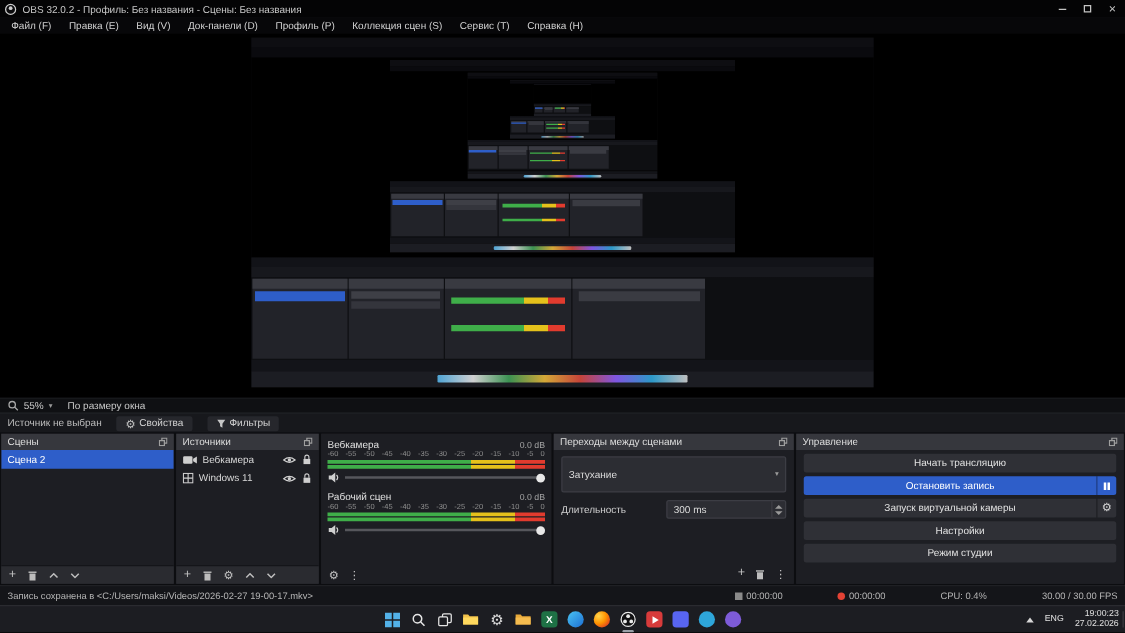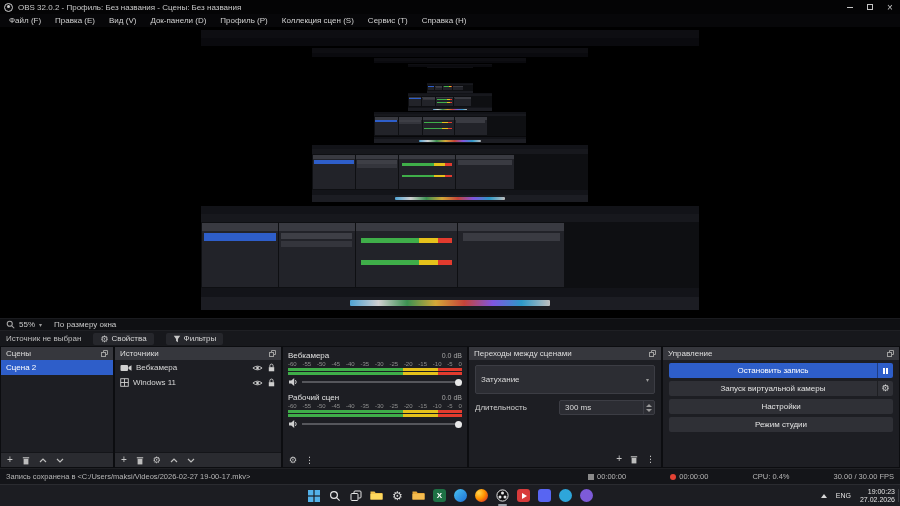--- a/index.html
+++ b/index.html
@@ -387,21 +387,21 @@
     <span class="flatbtn">
       <svg width="8" height="8" viewBox="0 0 10 10">
           <path d="M1 1 h8 L6.2 5 v4 L3.8 7.5 V5 Z" fill="#c6c6c6"></path>
         </svg>
       <span>Фильтры</span>
     </span>
   </div>
 
   <div class="docks">
 
-    <section class="dock" style="width:112px">
+    <section class="dock" style="width:138px">
       <header class="dock-h">
         <span class="dock-title">Сцены</span>
         <span class="float-ic">
             <svg width="7" height="7" viewBox="0 0 7 7">
               <rect x="0.5" y="2.5" width="4" height="4" fill="none" stroke="#9f9f9f"></rect>
               <path d="M2.5 2.5 V0.5 H6.5 V4.5 H4.5" fill="none" stroke="#9f9f9f"></path>
             </svg>
           </span>
       </header>
       <div class="dock-body">
@@ -421,21 +421,21 @@
             </svg>
           </span>
         <span class="tb-glyph">
             <svg width="8" height="5" viewBox="0 0 8 5">
               <path d="M1 1 L4 4 L7 1" stroke="#bdbdbd" fill="none" stroke-width="1.2"></path>
             </svg>
           </span>
       </footer>
     </section>
 
-    <section class="dock" style="width:166px">
+    <section class="dock" style="width:114px">
       <header class="dock-h">
         <span class="dock-title">Источники</span>
         <span class="float-ic">
             <svg width="7" height="7" viewBox="0 0 7 7">
               <rect x="0.5" y="2.5" width="4" height="4" fill="none" stroke="#9f9f9f"></rect>
               <path d="M2.5 2.5 V0.5 H6.5 V4.5 H4.5" fill="none" stroke="#9f9f9f"></path>
             </svg>
           </span>
       </header>
       <div class="dock-body">
@@ -612,20 +612,21 @@
       <header class="dock-h">
         <span class="dock-title">Управление</span>
         <span class="float-ic">
             <svg width="7" height="7" viewBox="0 0 7 7">
               <rect x="0.5" y="2.5" width="4" height="4" fill="none" stroke="#9f9f9f"></rect>
               <path d="M2.5 2.5 V0.5 H6.5 V4.5 H4.5" fill="none" stroke="#9f9f9f"></path>
             </svg>
           </span>
       </header>
       <div class="dock-body ctl-body">
+        <button class="ctl-btn">Начать трансляцию</button>
         <div class="ctl-btn split active">
           <span class="lbl">Остановить запись</span>
           <span class="seg">
               <i class="pausebar"></i>
               <i class="pausebar"></i>
             </span>
         </div>
         <div class="ctl-btn split">
           <span class="lbl">Запуск виртуальной камеры</span>
           <span class="seg">

